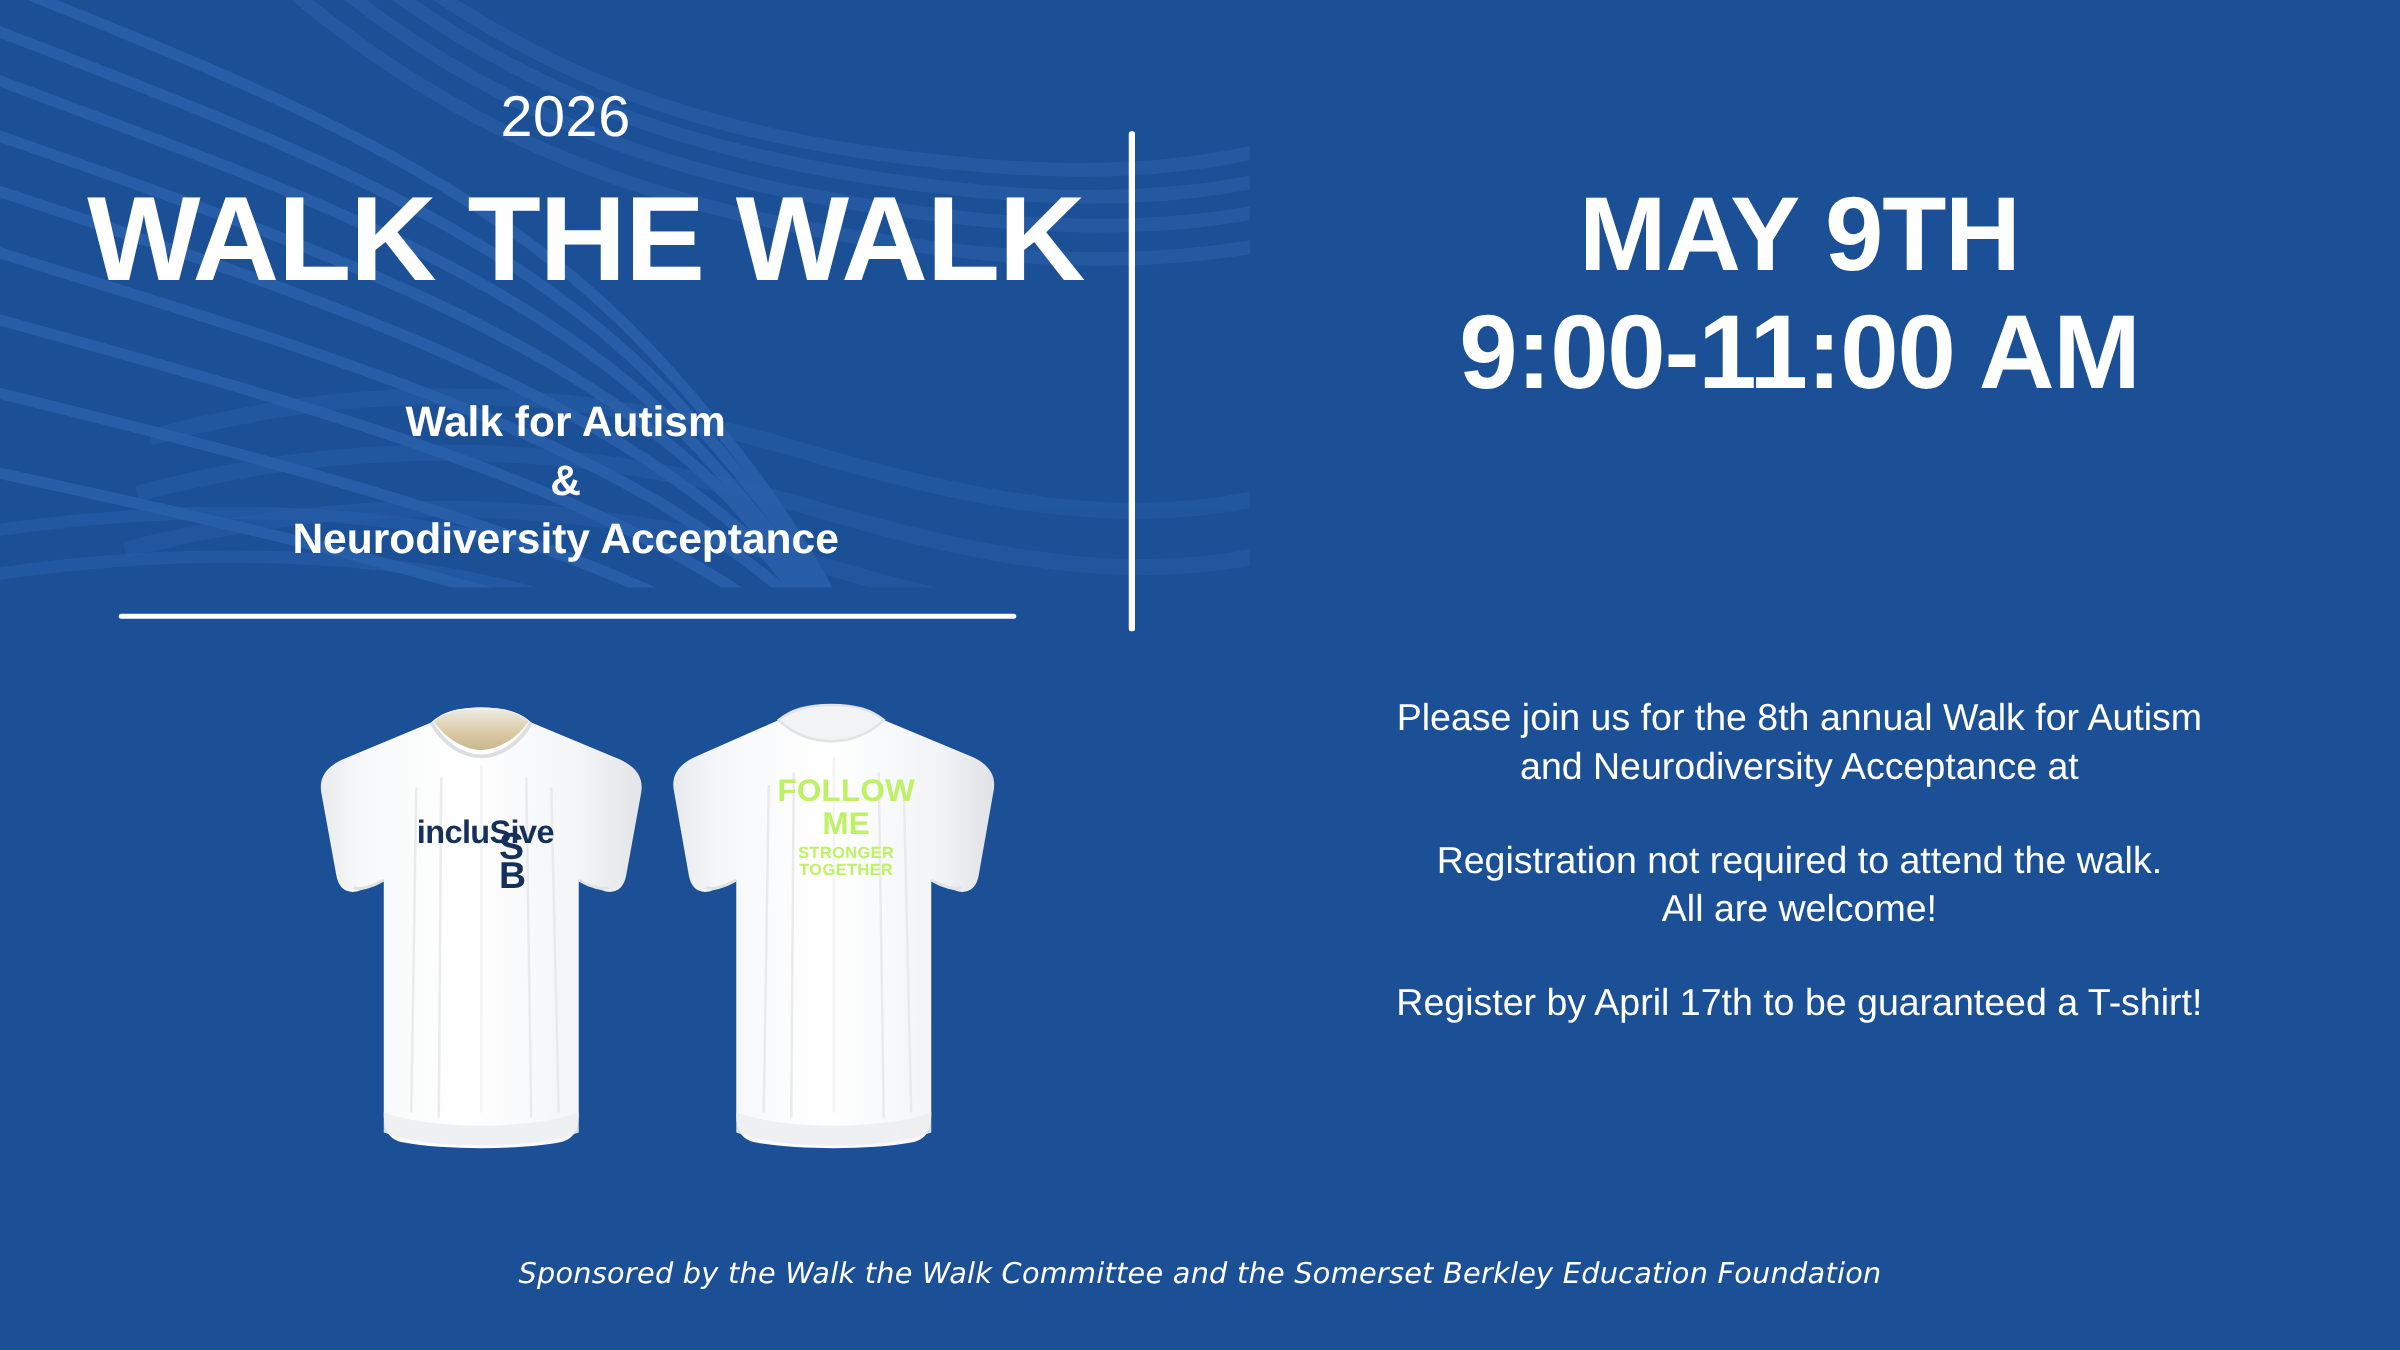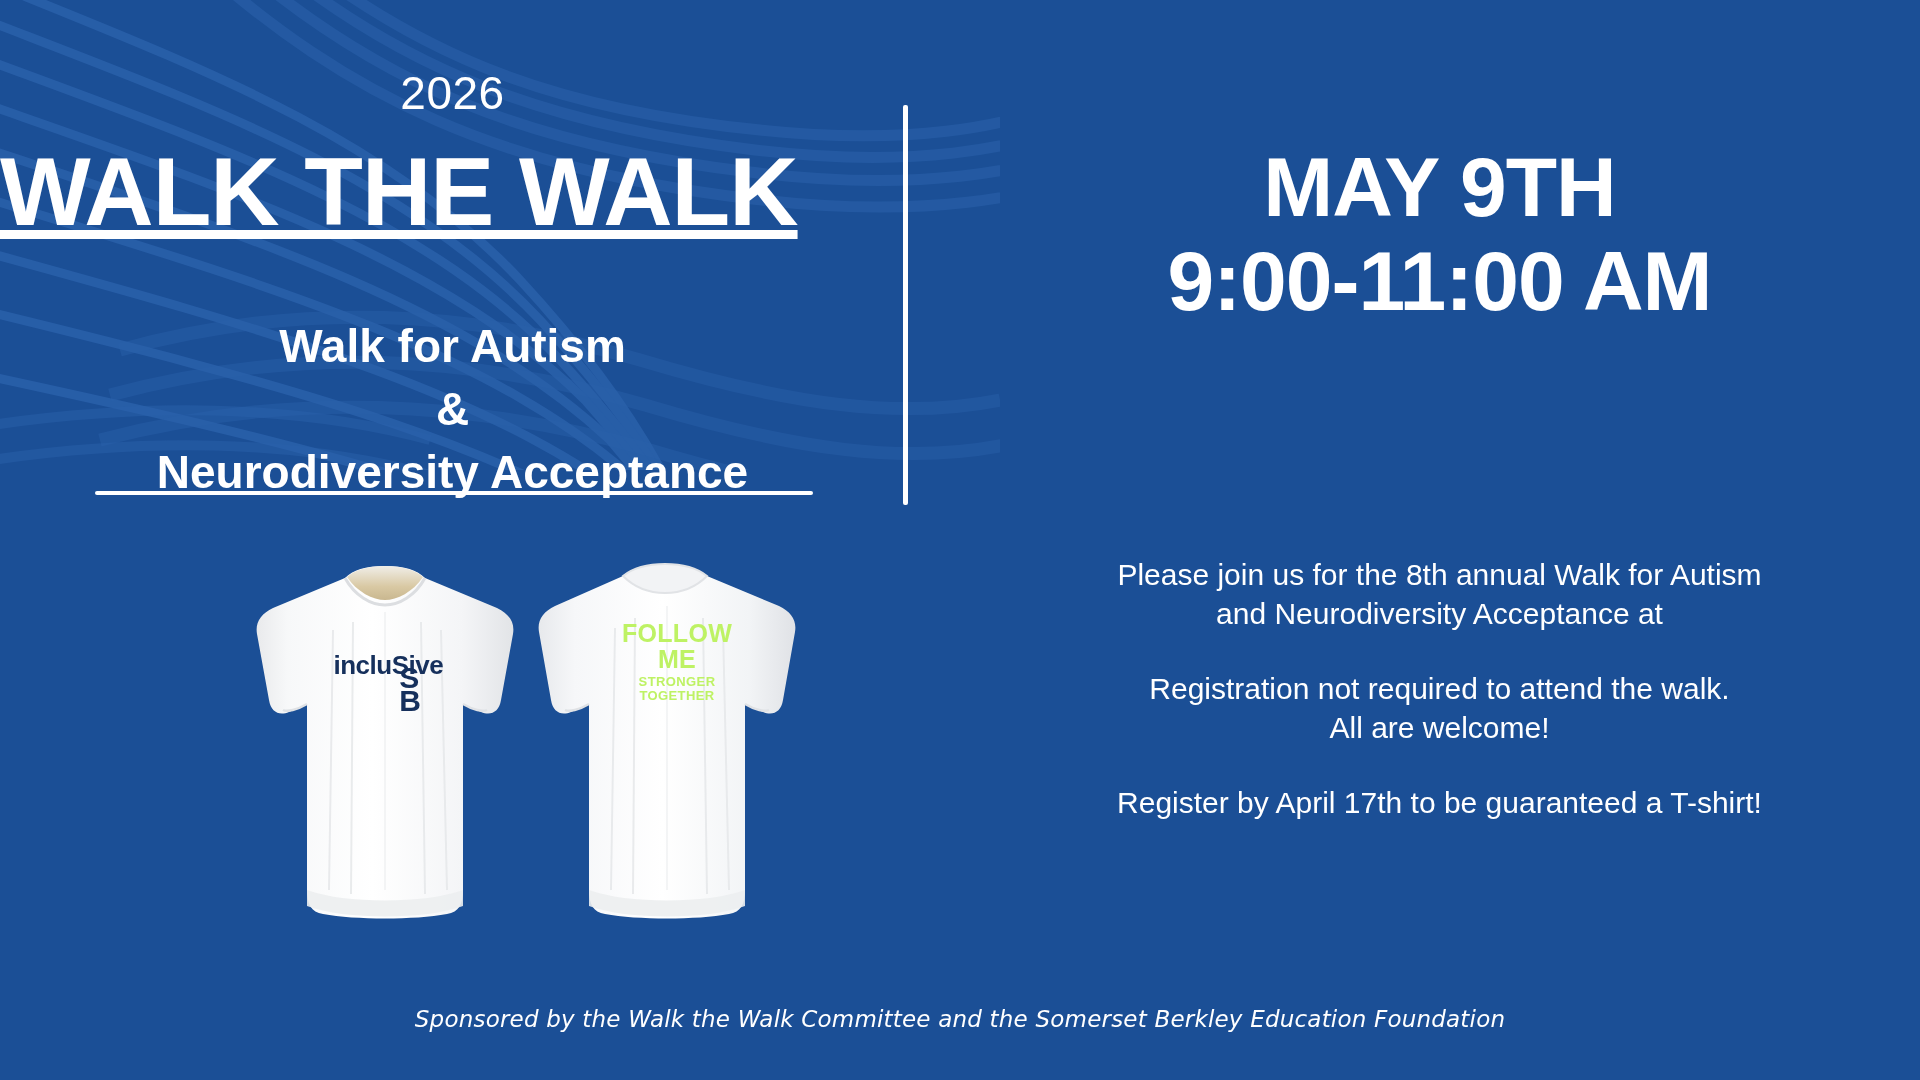--- a/index.html
+++ b/index.html
@@ -29,35 +29,34 @@
     top:70px; left:0; width:905px;
     text-align:center;
     font-size:46px;
     font-weight:400;
     letter-spacing:0.5px;
     line-height:1;
   }
 
   .main-title {
     position:absolute;
-    top:140px; left:0; width:905px;
-    text-align:left;
+    top:140px; left:16px; width:905px;
+    text-align:center;
     font-size:96px;
     font-weight:bold;
     letter-spacing:-1px;
     line-height:1.08;
     white-space:nowrap;
-    text-decoration:underline;
   }
 
   .subtitle {
     position:absolute;
     top:315px; left:0; width:905px;
     text-align:center;
-    font-size:46px;
+    font-size:34px;
     font-weight:bold;
     line-height:1.37;
   }
 
   .rule {
     position:absolute;
     top:491px;
     left:95px;
     width:718px;
     height:4px;

